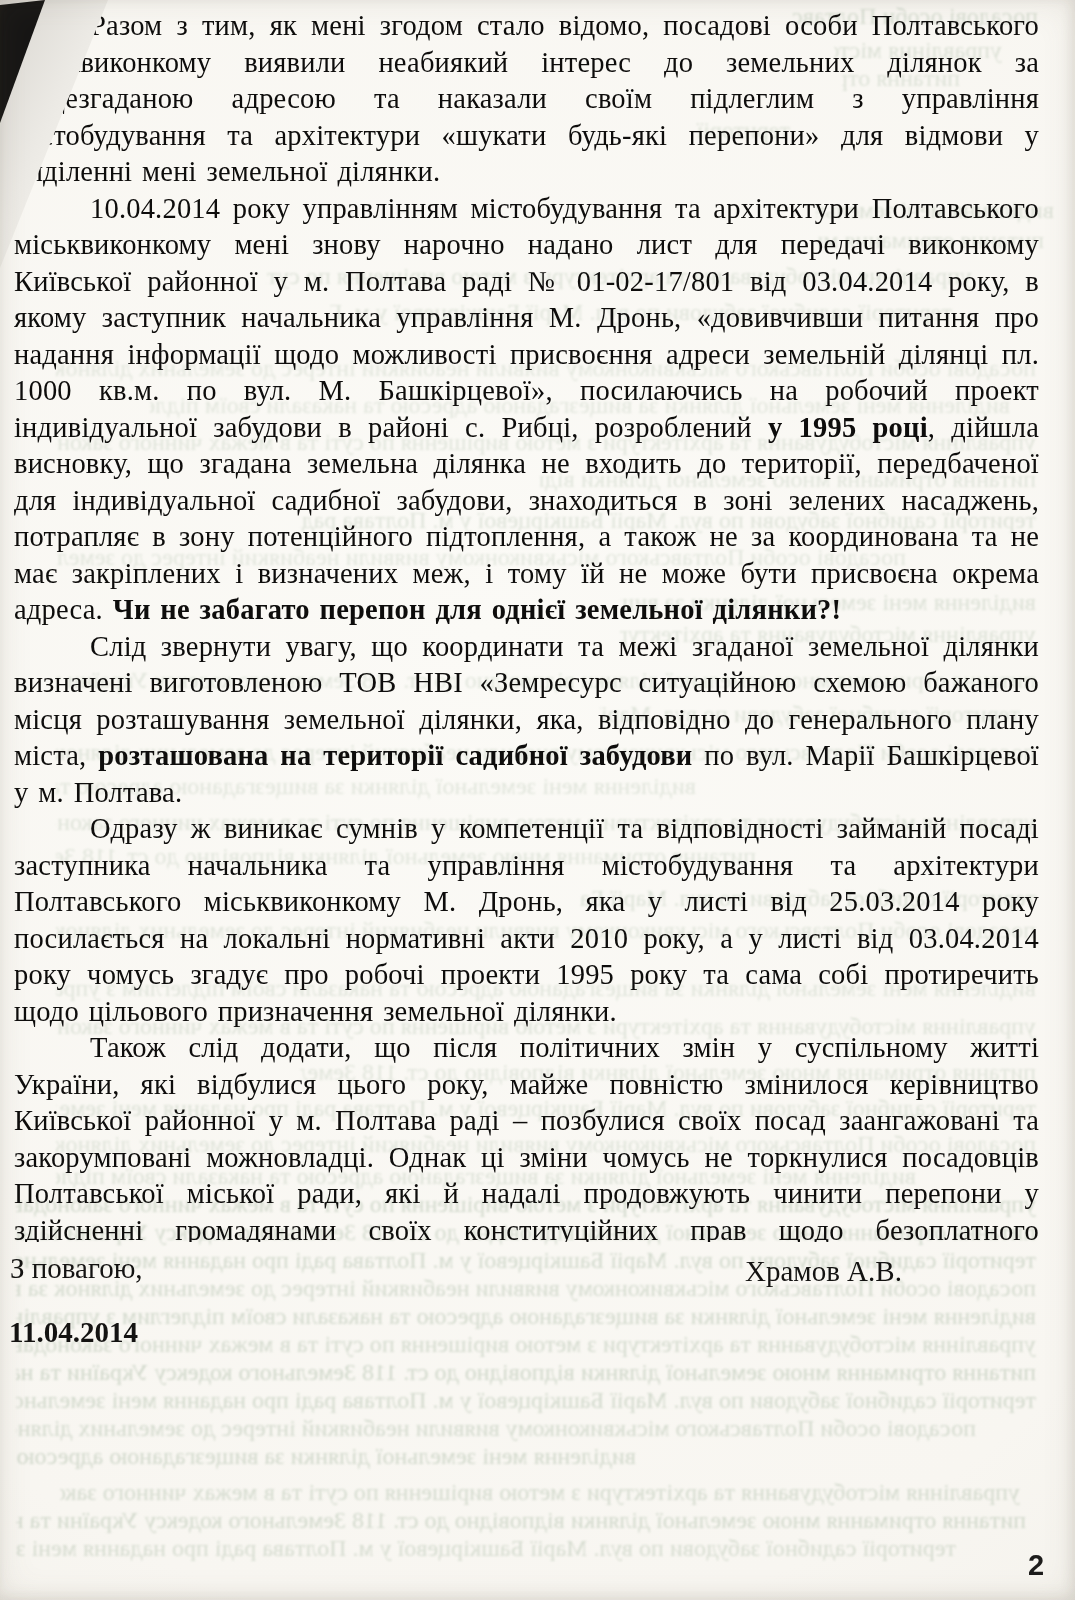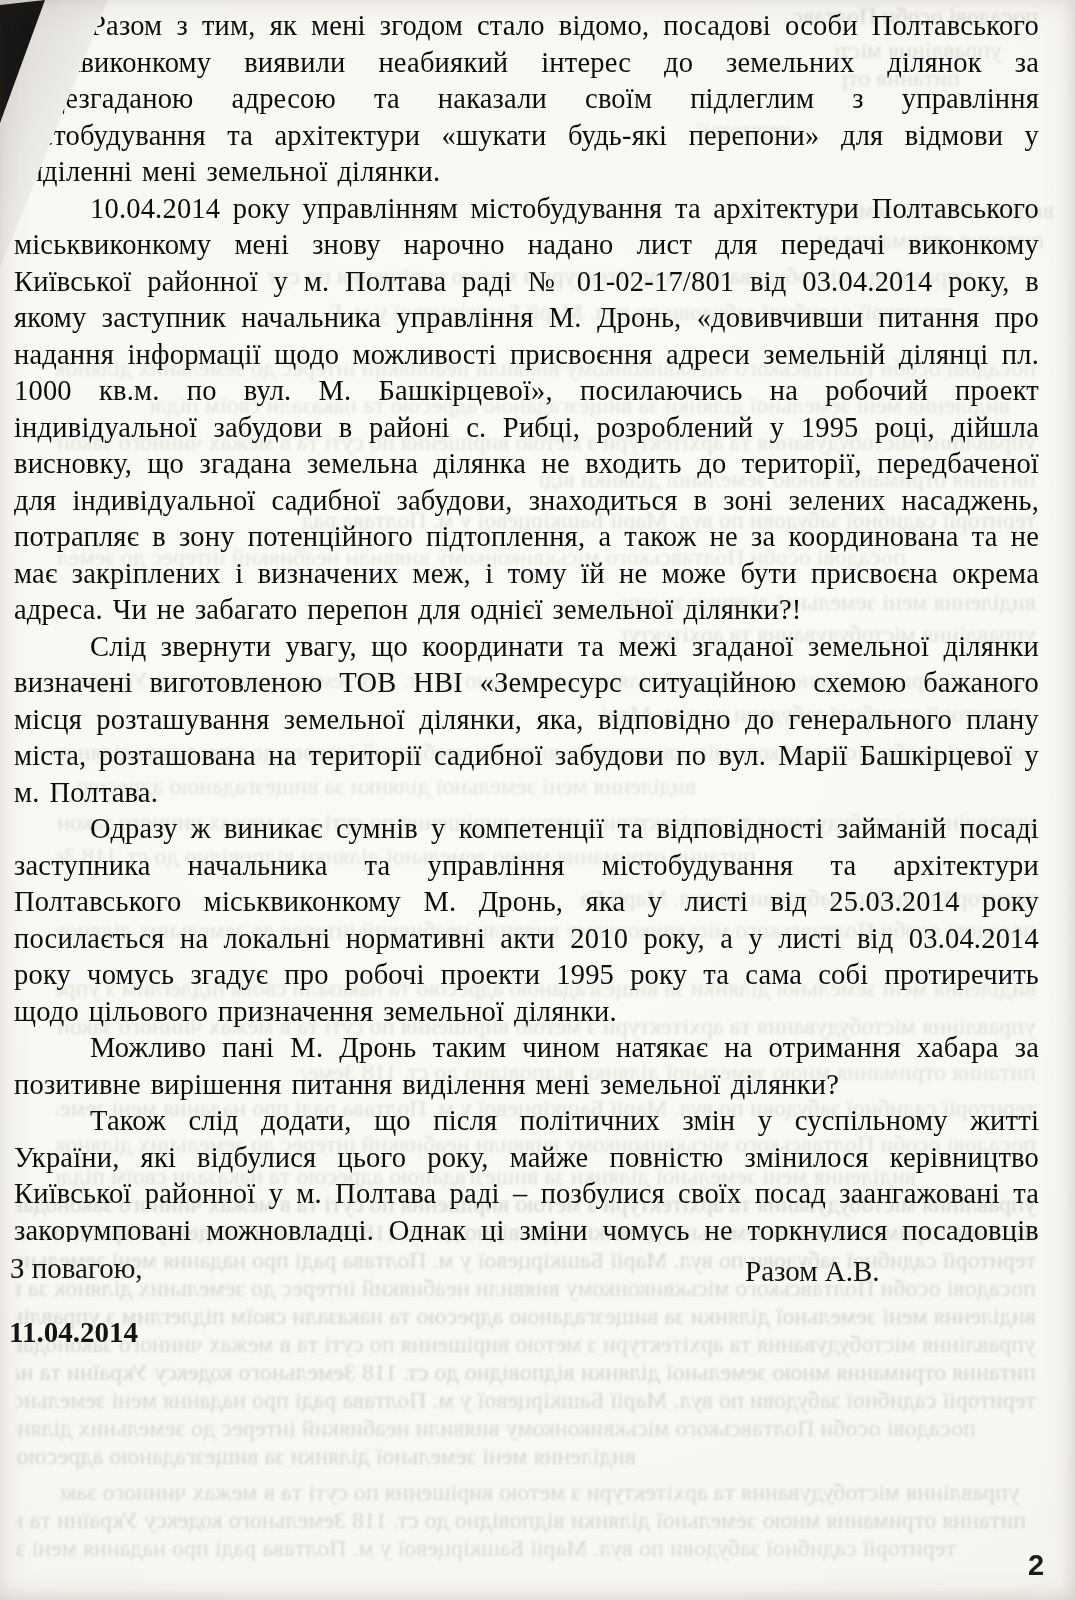--- a/index.html
+++ b/index.html
@@ -34,21 +34,21 @@
     font-size:24px;line-height:28px;color:#8fa68b;
     filter:blur(1.2px);transform:scaleX(-1);
   }
   
   .bodytext{
     position:absolute;left:14px;top:8px;width:1025px;height:1234px;overflow:hidden;
     font-size:28.5px;line-height:36.5px;color:#0e0d0c;
     text-align:justify;word-spacing:2.5px;letter-spacing:.2px;z-index:3;
   }
   .bodytext p{margin:0;text-indent:76px;}
-  .bodytext .b{font-weight:normal;}
+  .bodytext .b{font-weight:bold;}
   .salutation{position:absolute;left:10px;top:1252px;font-size:29px;color:#141312;z-index:3;text-align:center;}
   .signer{position:absolute;left:745px;top:1255px;font-size:29px;color:#141312;z-index:3;}
   .date-line{position:absolute;left:9px;top:1316px;font-size:29px;color:#141312;z-index:3;font-weight:bold;}
   .pagenum{
     position:absolute;left:1028px;top:1549px;z-index:4;
     font-family:"Liberation Sans", sans-serif;font-size:29px;font-weight:600;color:#1d1c1b;
   }
 </style>
 </head>
 <body>
@@ -102,22 +102,21 @@
     </div>
 
   <div class="fold"></div>
   <div class="corner-black"></div>
 
   <div class="bodytext">
       <p><span>Разом з тим, як мені згодом стало відомо, посадові особи Полтавського міськвиконкому виявили неабиякий інтерес до земельних ділянок за вищезгаданою адресою та наказали своїм підлеглим з управління містобудування та архітектури «шукати будь-які перепони» для відмови у виділенні мені земельної ділянки.</span></p>
       <p><span>10.04.2014 року управлінням містобудування та архітектури Полтавського міськвиконкому мені знову нарочно надано лист для передачі виконкому Київської районної у м. Полтава раді № 01-02-17/801 від 03.04.2014 року, в якому заступник начальника управління М. Дронь, «довивчивши питання про надання інформації щодо можливості присвоєння адреси земельній ділянці пл. 1000 кв.м. по вул. М. Башкірцевої», посилаючись на робочий проект індивідуальної забудови в районі с. Рибці, розроблений </span><span class="b">у 1995 році</span><span>, дійшла висновку, що згадана земельна ділянка не входить до території, передбаченої для індивідуальної садибної забудови, знаходиться в зоні зелених насаджень, потрапляє в зону потенційного підтоплення, а також не за координована та не має закріплених і визначених меж, і тому їй не може бути присвоєна окрема адреса. </span><span class="b">Чи не забагато перепон для однієї земельної ділянки?!</span></p>
       <p><span>Слід звернути увагу, що координати та межі згаданої земельної ділянки визначені виготовленою ТОВ НВІ «Земресурс ситуаційною схемою бажаного місця розташування земельної ділянки, яка, відповідно до генерального плану міста, </span><span class="b">розташована на території садибної забудови</span><span> по вул. Марії Башкірцевої у м. Полтава.</span></p>
       <p><span>Одразу ж виникає сумнів у компетенції та відповідності займаній посаді заступника начальника та управління містобудування та архітектури Полтавського міськвиконкому М. Дронь, яка у листі від 25.03.2014 року посилається на локальні нормативні акти 2010 року, а у листі від 03.04.2014 року чомусь згадує про робочі проекти 1995 року та сама собі протиречить щодо цільового призначення земельної ділянки.</span></p>
-      <p><span>Можливо пані М. Дронь таким чином натякає на отримання хабара за позитивне вирішення питання виділення мені земельної ділянки?</span></p>
       <p><span>Також слід додати, що після політичних змін у суспільному житті України, які відбулися цього року, майже повністю змінилося керівництво Київської районної у м. Полтава раді – позбулися своїх посад заангажовані та закорумповані можновладці. Однак ці зміни чомусь не торкнулися посадовців Полтавської міської ради, які й надалі продовжують чинити перепони у здійсненні громадянами своїх конституційних прав щодо безоплатного отримання земельних ділянок.</span></p>
     </div>
 
   <div class="salutation">З повагою,</div>
-  <div class="signer">Разом А.В.</div>
+  <div class="signer">Храмов А.В.</div>
   <div class="date-line">11.04.2014</div>
 
   <div class="pagenum">2</div>
 </div>
 
 </body></html>

